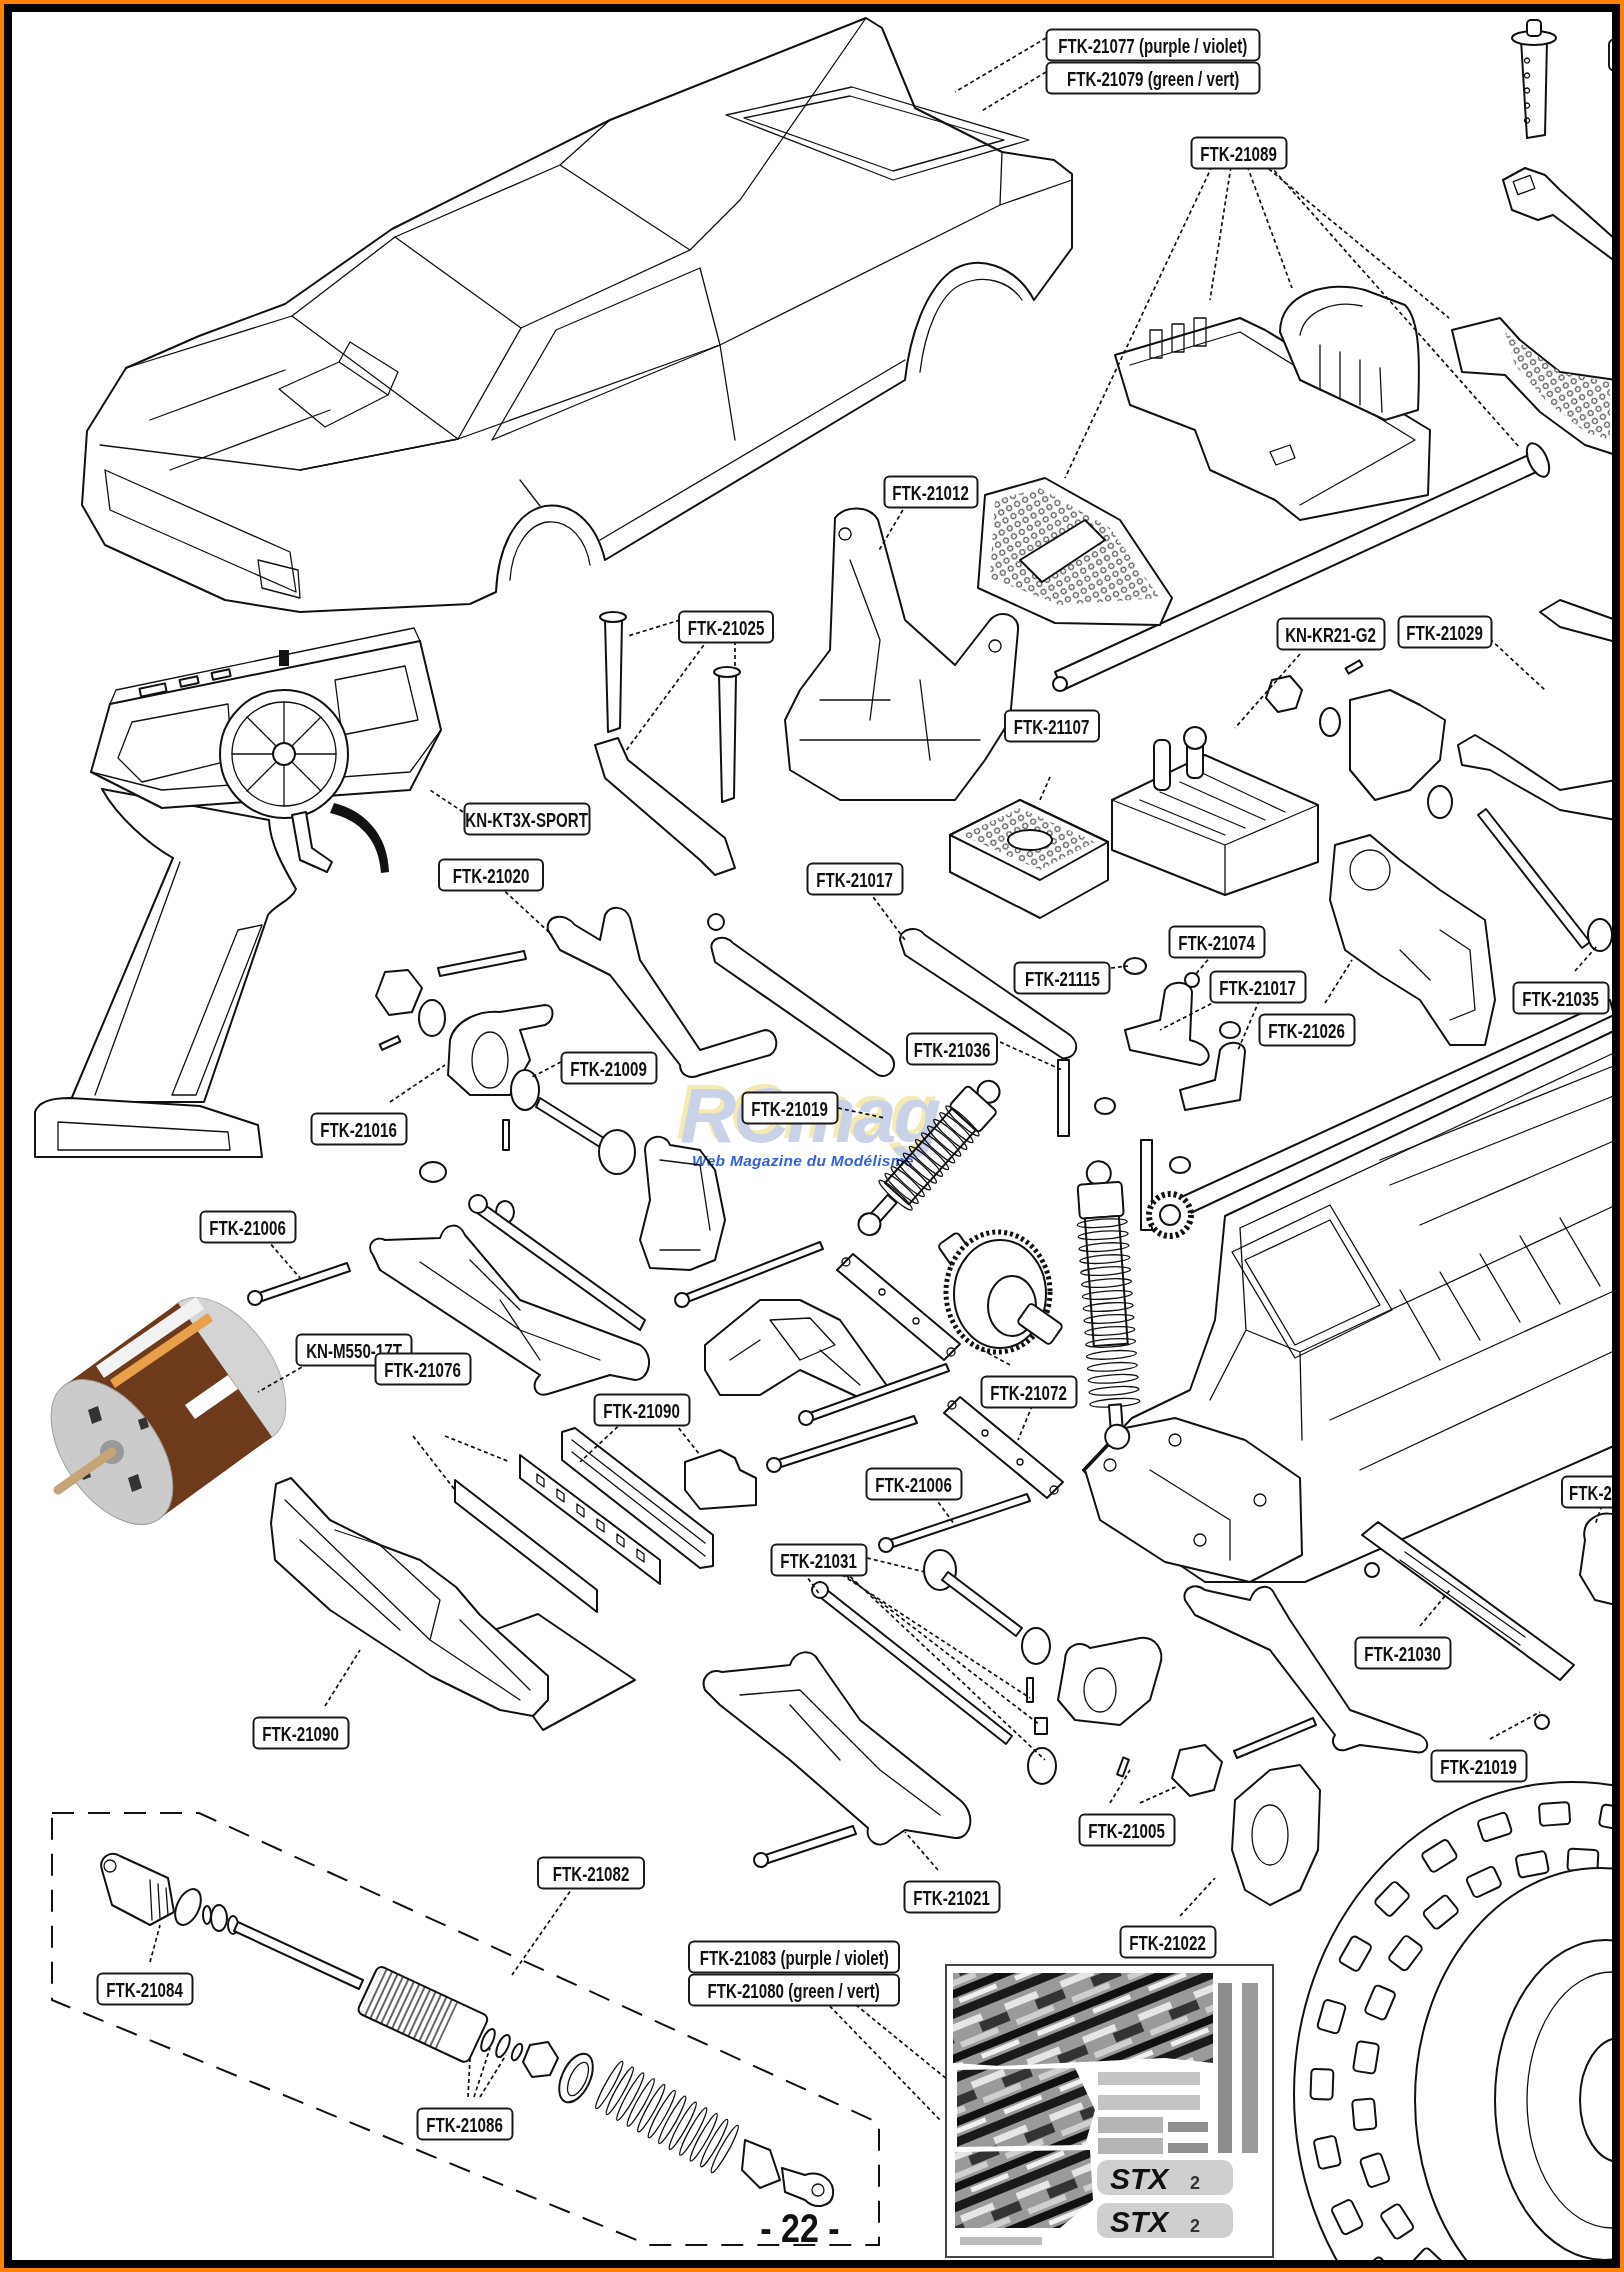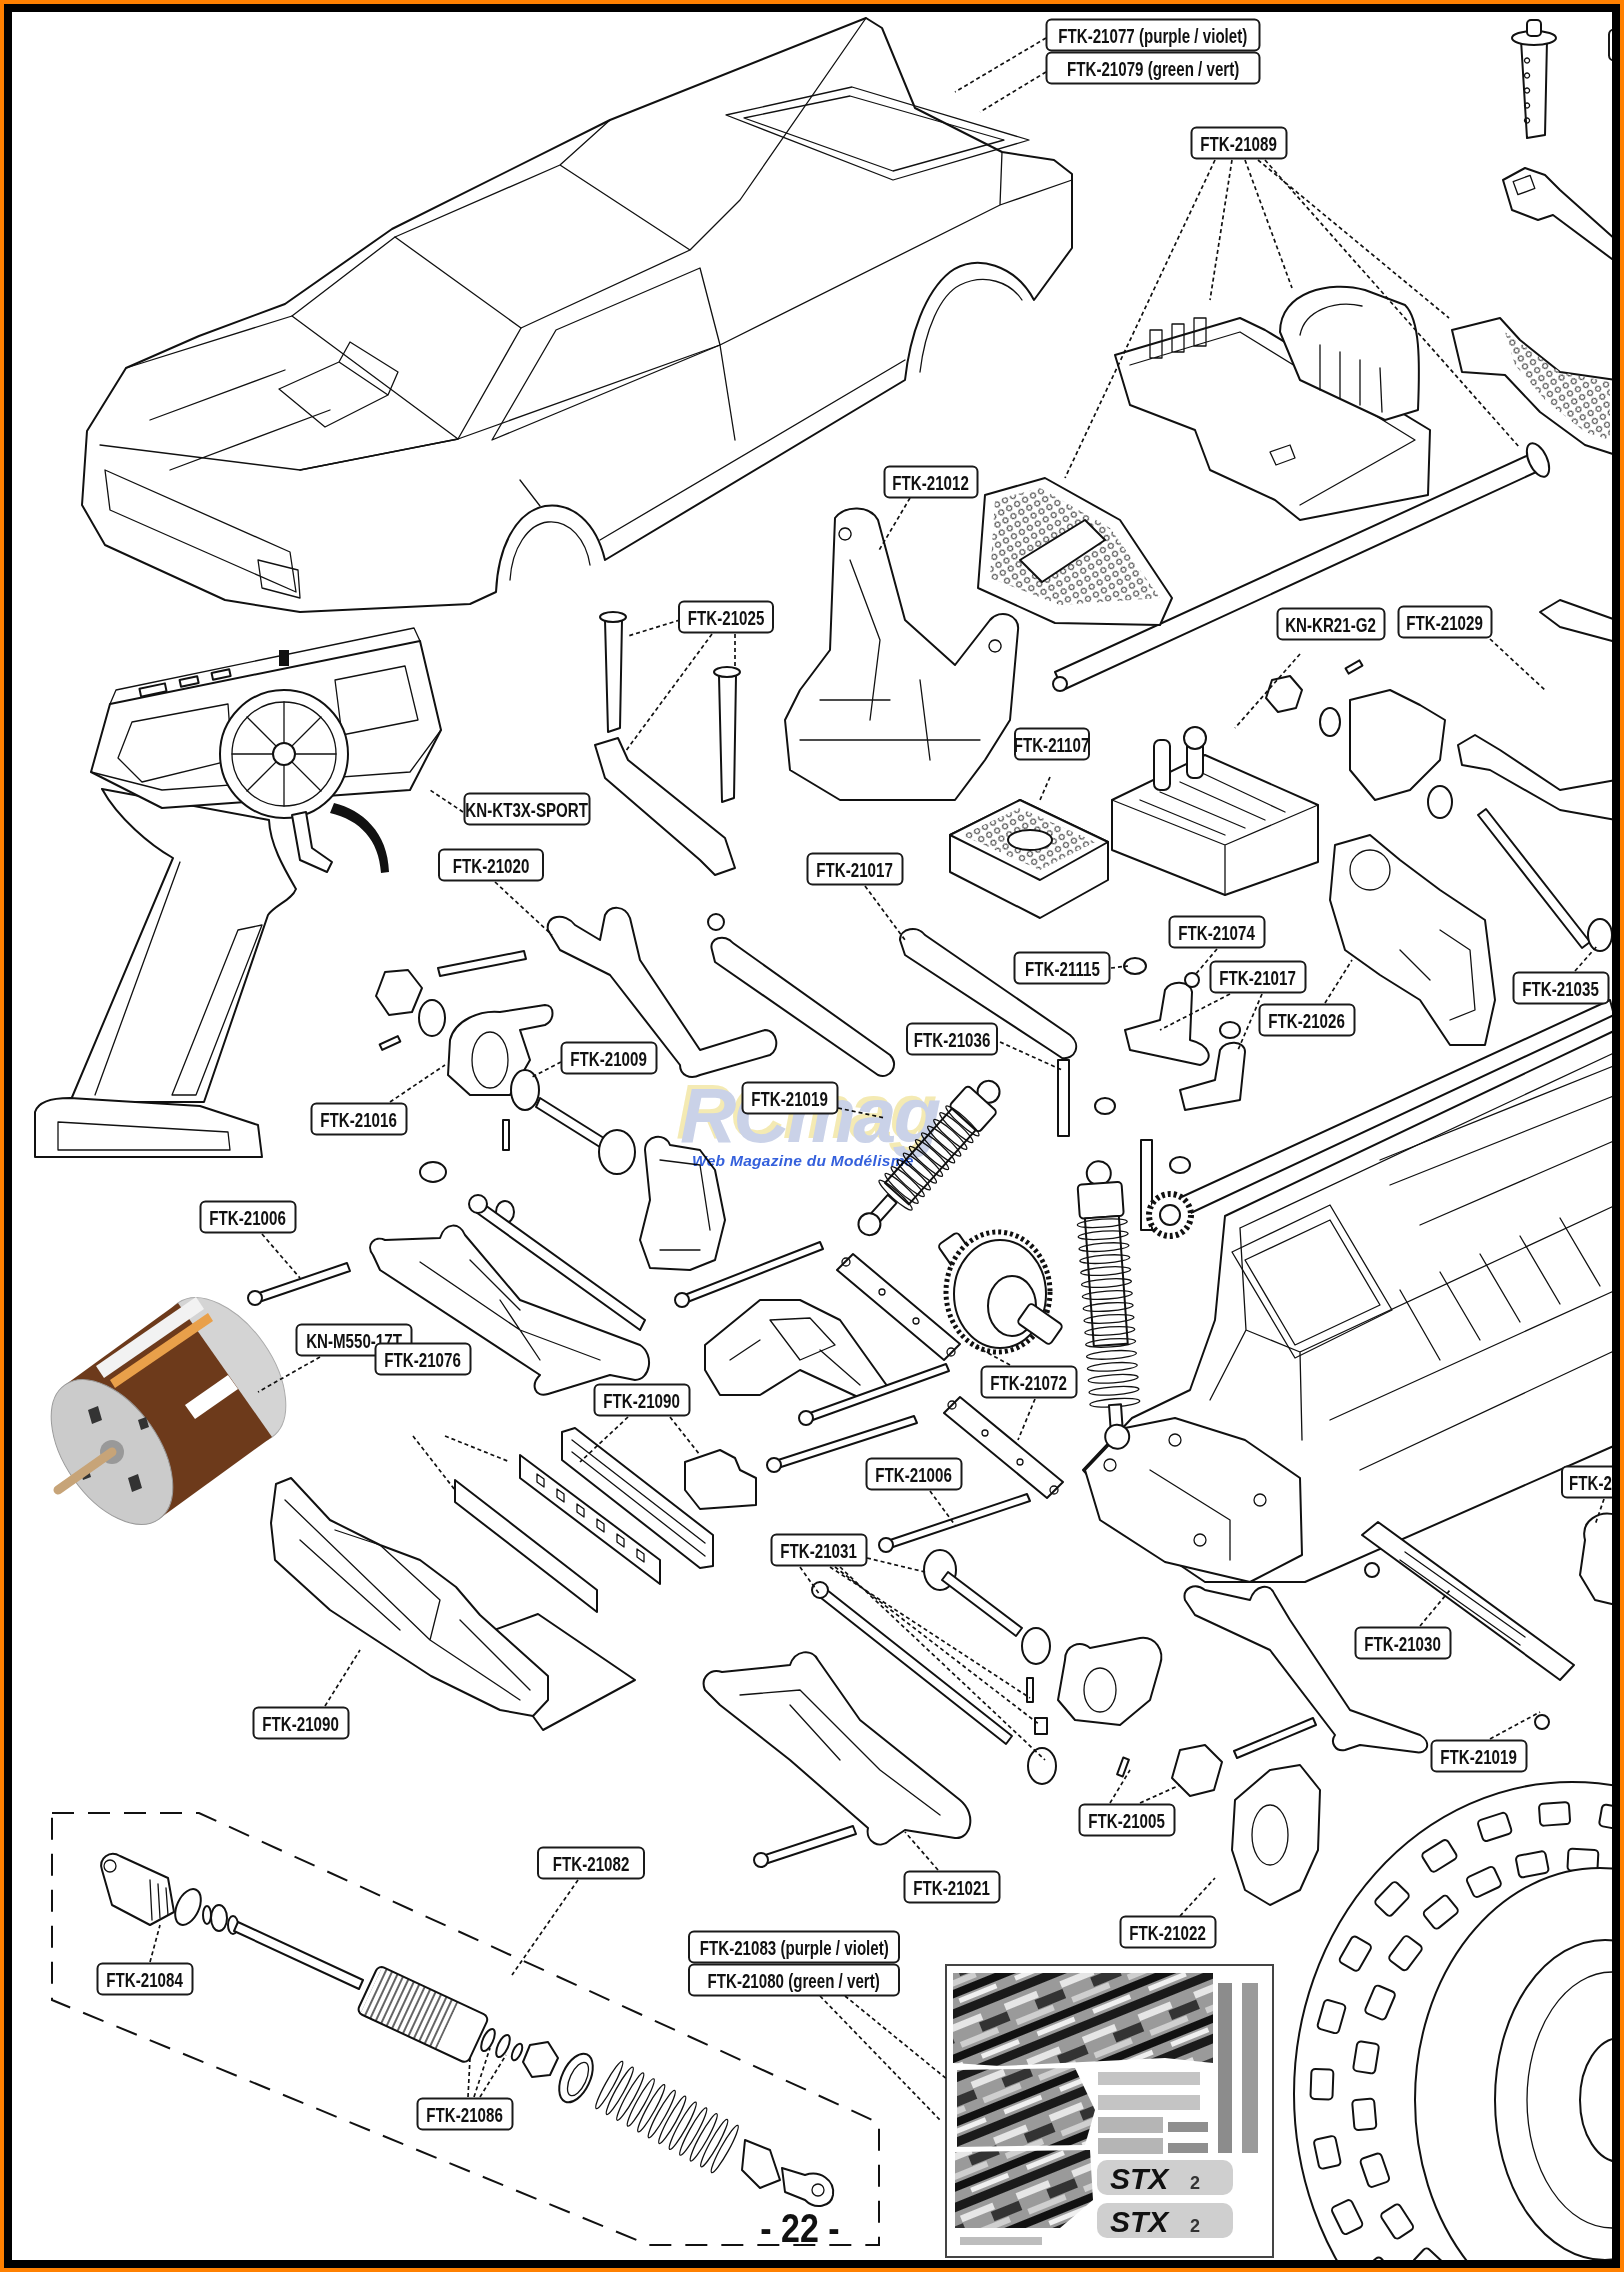--- a/index.html
+++ b/index.html
@@ -4,21 +4,21 @@
 <style>
 html,body{margin:0;padding:0;background:#fff;}
 #page{position:relative;width:1624px;height:2272px;overflow:hidden;background:#fff;font-family:"Liberation Sans",sans-serif;}
 #drawing{position:absolute;left:0;top:0;z-index:1;}
 .p{fill:#fff;stroke:#111;stroke-width:2;stroke-linejoin:round;}
 .d{fill:none;stroke:#111;stroke-width:1.3;stroke-linejoin:round;stroke-linecap:round;}
 .ld{fill:none;stroke:#111;stroke-width:1.7;stroke-dasharray:4 3;}
 .wm{position:absolute;left:668px;top:1074px;z-index:2;mix-blend-mode:multiply;opacity:.9;pointer-events:none;}
 .wm-brand{font:italic bold 78px "Liberation Sans",sans-serif;color:#c4cde6;letter-spacing:-3px;line-height:82px;text-shadow:-4px -4px 0 #f3e8ab;margin-left:12px;}
 .wm-tag{font:italic bold 15.5px "Liberation Sans",sans-serif;color:#1d4ed8;margin-left:24px;margin-top:-4px;letter-spacing:.3px;white-space:nowrap;}
-.lbl{position:absolute;height:33px;transform:translate(-50%,-50%);box-sizing:border-box;border:2px solid #1a1a1a;border-radius:6px;background:#fff;display:flex;align-items:center;justify-content:center;white-space:nowrap;z-index:3;}
+.lbl{position:absolute;height:33px;transform:translate(-50%,-50%);box-sizing:border-box;border:2px solid #1a1a1a;border-radius:6px;background:#fff;display:flex;align-items:center;justify-content:center;white-space:nowrap;z-index:3;margin-top:10px;}
 .lbl span{display:inline-block;font-family:"Liberation Sans",sans-serif;font-weight:bold;font-size:21px;color:#111;transform:scaleX(.72);transform-origin:center;}
 .lbl.cut{justify-content:flex-start;padding-left:6px;transform:translateY(-50%);}
 .lbl.cut span{transform-origin:left center;}
 .pgnum{position:absolute;left:800px;top:2228px;transform:translate(-50%,-50%) scaleX(.85);font:bold 40px "Liberation Sans",sans-serif;color:#111;z-index:3;white-space:nowrap;}
 .frame{position:absolute;left:0;top:0;width:1624px;height:2272px;box-sizing:border-box;border:4px solid #ff8000;z-index:10;pointer-events:none;}
 .frame-inner{position:absolute;left:0;top:0;right:0;bottom:0;border:8px solid #000;}
 </style>
 </head>
 <body>
 
@@ -502,21 +502,21 @@
     </div>
 <div class="lbl" style="left:726px;top:617px;width:96px">
       <span>FTK-21025</span>
     </div>
 <div class="lbl" style="left:1331px;top:624px;width:109px">
       <span>KN-KR21-G2</span>
     </div>
 <div class="lbl" style="left:1445px;top:622px;width:95px">
       <span>FTK-21029</span>
     </div>
-<div class="lbl" style="left:1052px;top:744px;width:76px">
+<div class="lbl" style="left:1052px;top:716px;width:96px">
       <span>FTK-21107</span>
     </div>
 <div class="lbl" style="left:527px;top:809px;width:127px">
       <span>KN-KT3X-SPORT</span>
     </div>
 <div class="lbl" style="left:491px;top:865px;width:106px">
       <span>FTK-21020</span>
     </div>
 <div class="lbl" style="left:855px;top:869px;width:97px">
       <span>FTK-21017</span>

